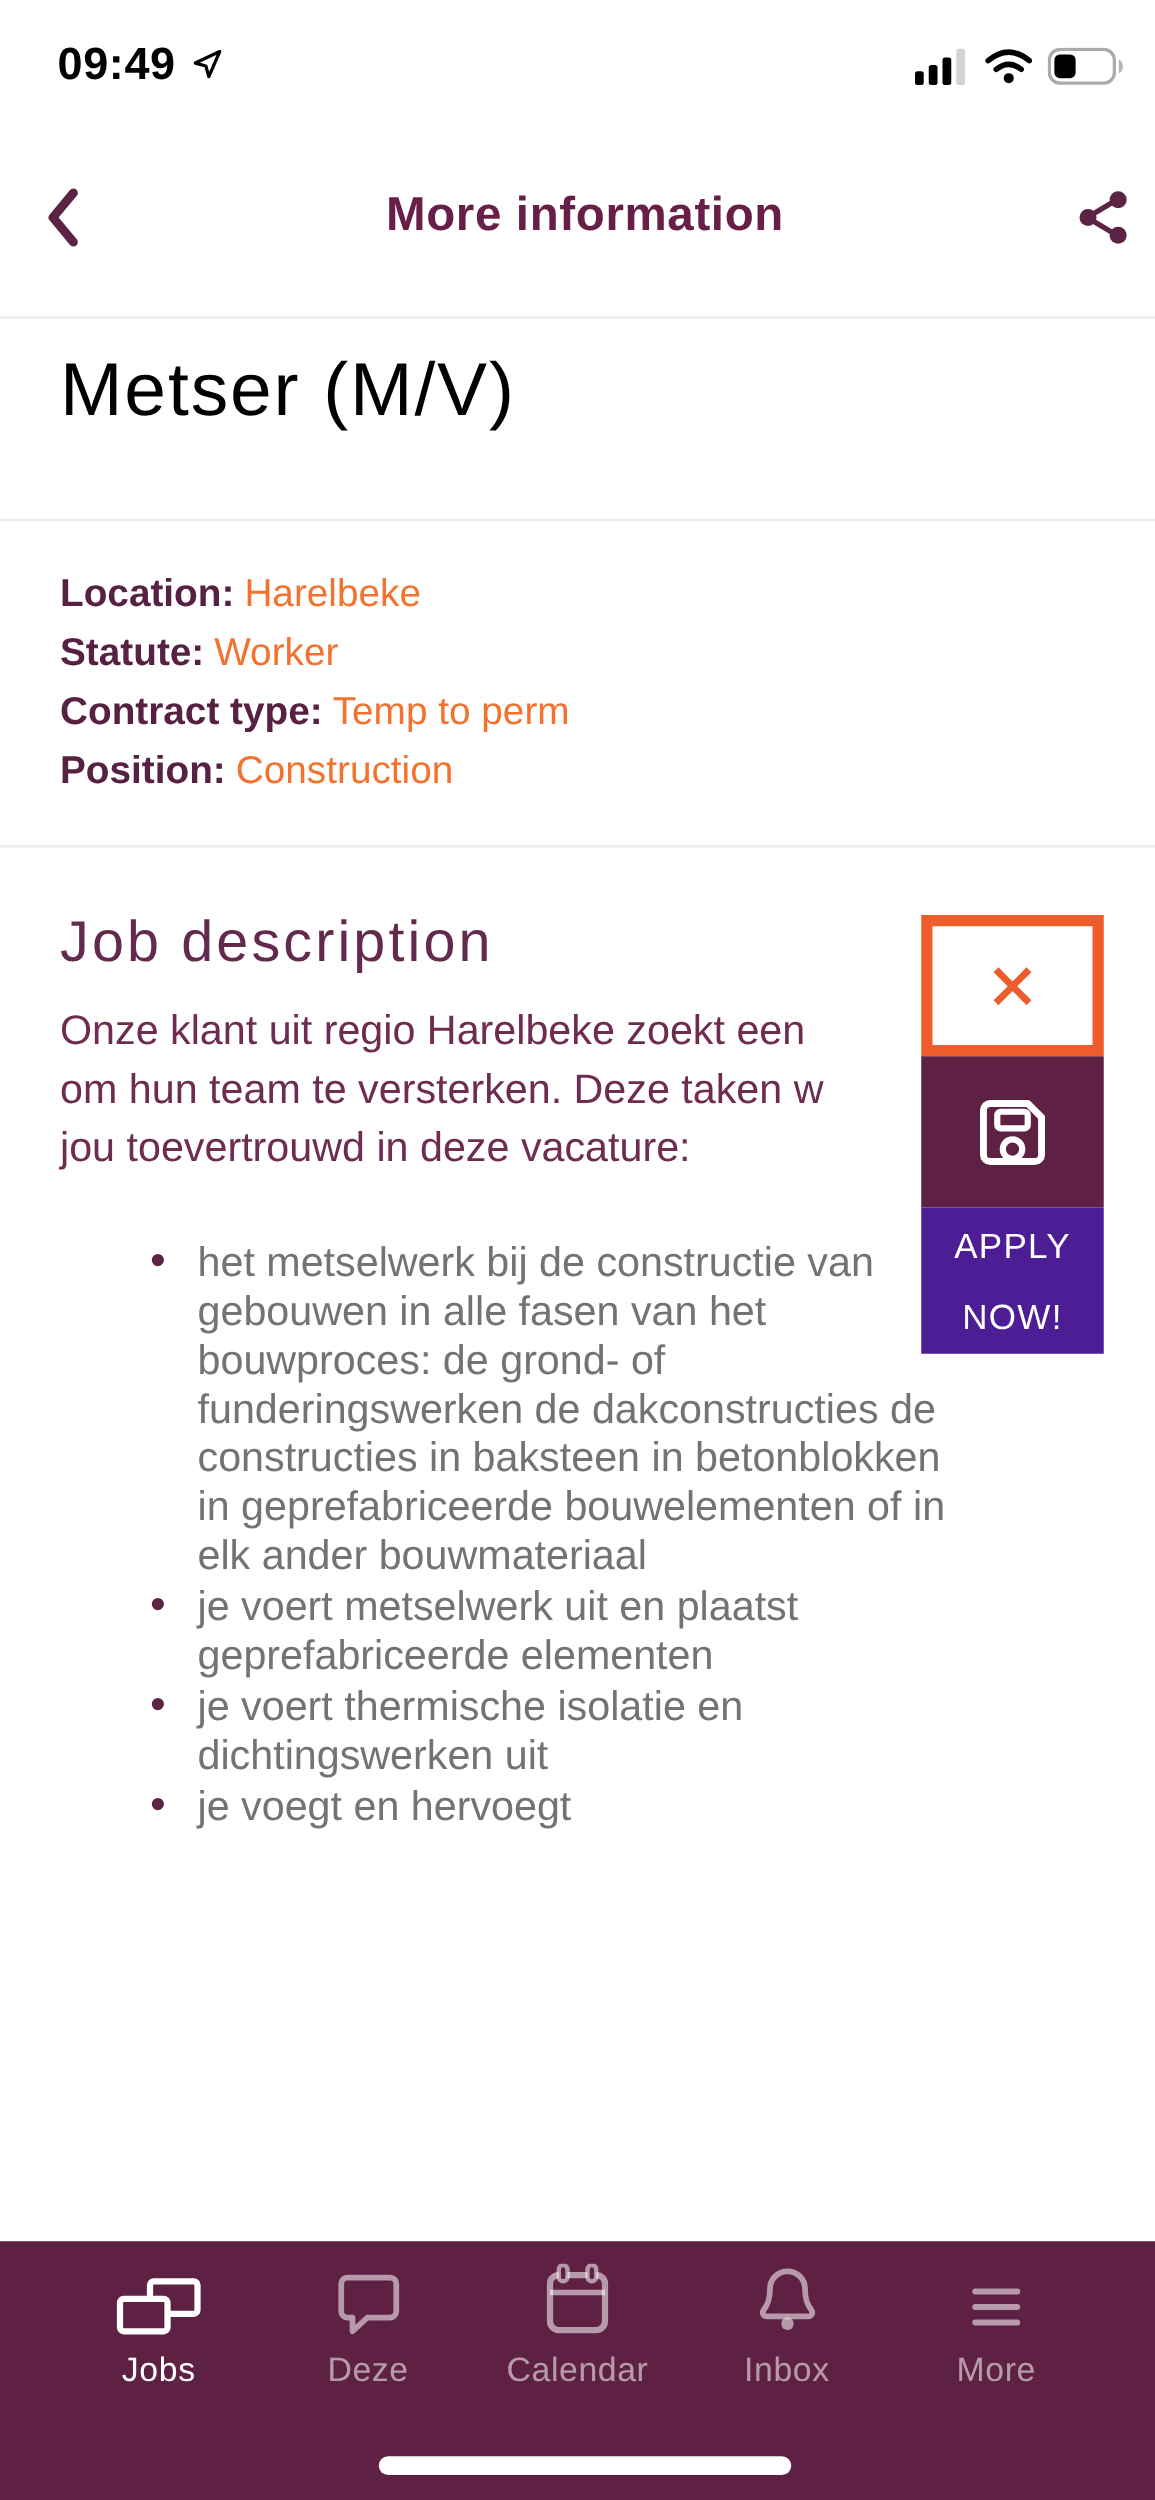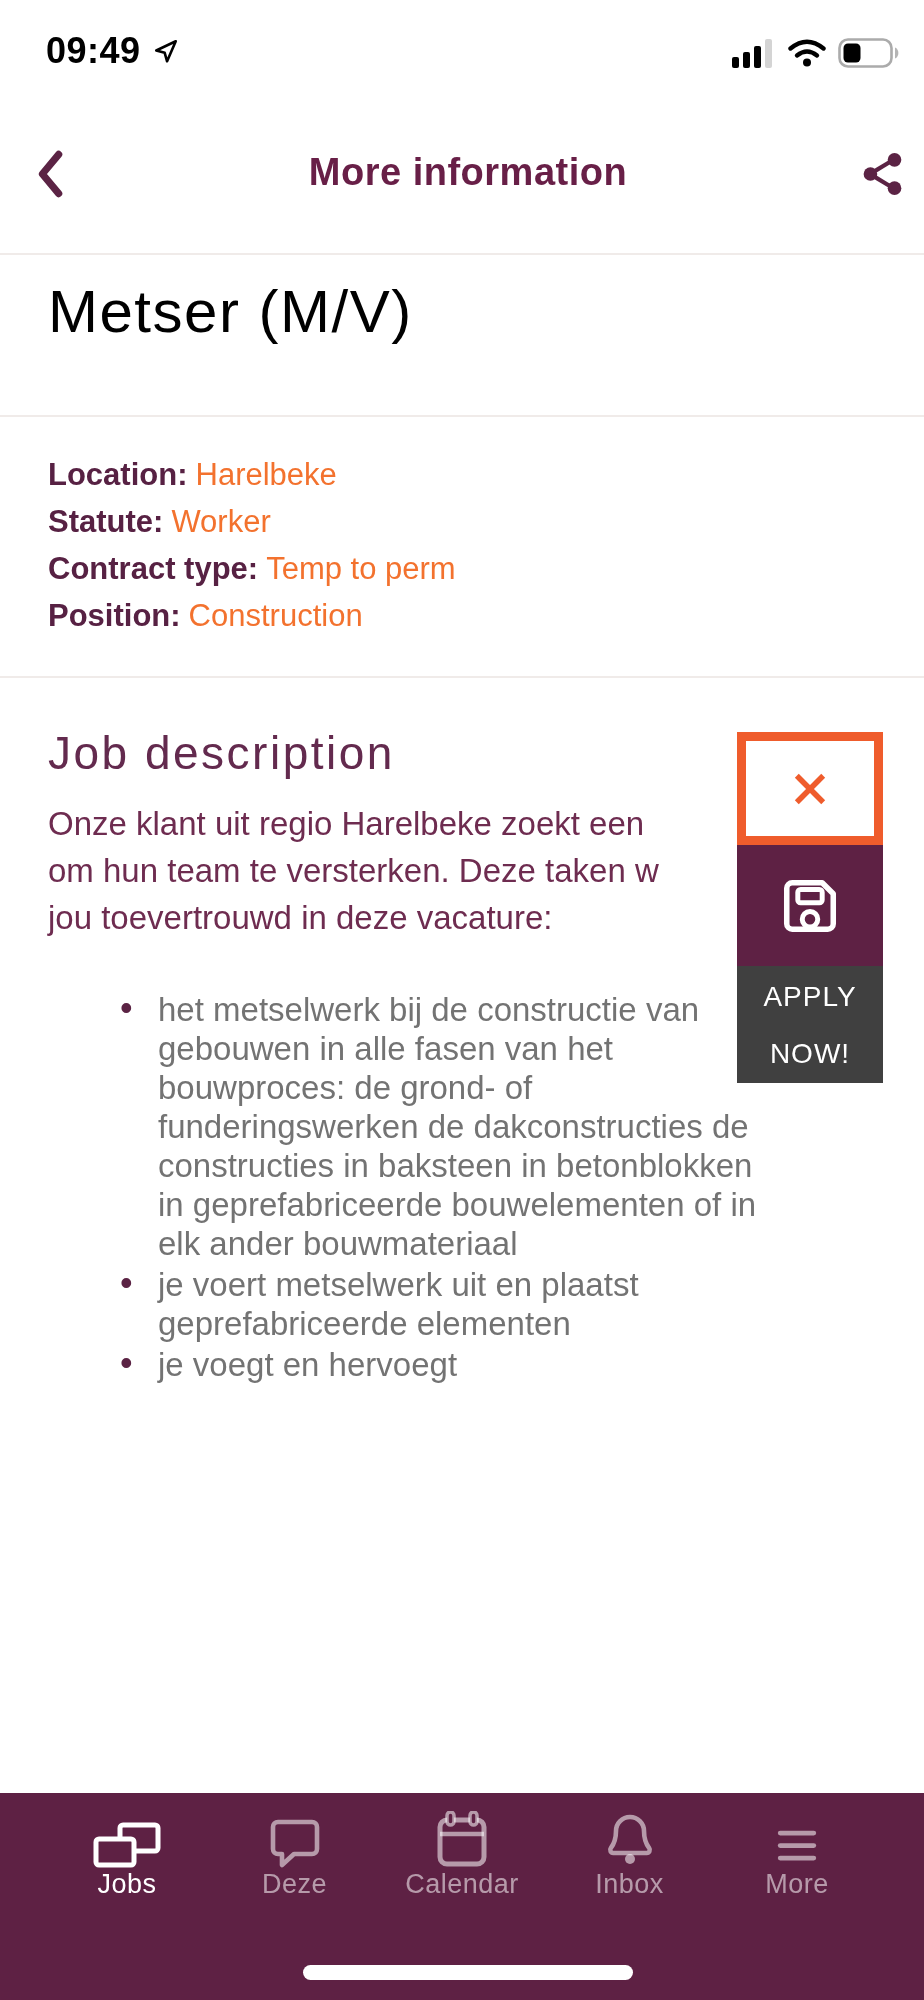--- a/index.html
+++ b/index.html
@@ -42,30 +42,30 @@
     font-size:33px;line-height:39px;color:#737373;white-space:pre-line;}
   .bullets li::before{content:"\2022";position:absolute;left:20px;top:-2px;
     color:#5b2344;font-size:36px;}
   
   .action-panel{position:absolute;left:737px;top:732px;width:146px;z-index:6;
     display:flex;flex-direction:column;}
   .action-panel button{display:flex;align-items:center;justify-content:center;
     border:none;margin:0;padding:0;cursor:pointer;width:100%;}
   .close-btn{height:113px;background:#ffffff;border:9px solid #ef5c2c !important;box-sizing:border-box;}
   .save-btn{height:121px;background:#5e2144;}
-  .apply-btn{height:117px;background:#404040;color:#fff;font-family:inherit;
+  .apply-btn{height:117px;background:#4c1d95;color:#fff;font-family:inherit;
     font-size:28px;line-height:57px;letter-spacing:1px;white-space:pre-line;text-align:center;}
   
   .tabbar{position:absolute;left:0;top:1793px;width:924px;height:207px;background:#5e2144;
     display:flex;justify-content:space-between;padding:0 52px;box-sizing:border-box;z-index:8;}
   .tab-item{display:flex;flex-direction:column;align-items:center;width:150px;
     padding-top:20px;background:none;border:none;cursor:pointer;
     color:rgba(255,255,255,.55);}
   .tab-item .ticon{height:56px;display:flex;align-items:flex-end;justify-content:center;}
-  .tab-label{font-size:27px;letter-spacing:.5px;color:inherit;}
+  .tab-label{margin-top:12px;font-size:27px;letter-spacing:.5px;color:inherit;}
   .tab-item.active{color:#ffffff;}
   .home-indicator{position:absolute;left:50%;transform:translateX(-50%);bottom:20px;
     width:330px;height:15px;border-radius:8px;background:#ffffff;z-index:9;}
   svg{display:block;}
 </style>
 </head>
 <body>
 
 <div class="screen">
 
@@ -154,20 +154,22 @@
   <ul class="bullets">
     <li>het metselwerk bij de constructie van
 gebouwen in alle fasen van het
 bouwproces: de grond- of
 funderingswerken de dakconstructies de
 constructies in baksteen in betonblokken
 in geprefabriceerde bouwelementen of in
 elk ander bouwmateriaal</li>
     <li>je voert metselwerk uit en plaatst
 geprefabriceerde elementen</li>
+    <li>je voert thermische isolatie en
+dichtingswerken uit</li>
     <li>je voegt en hervoegt</li>
   </ul>
 
   <div class="action-panel">
     <button class="close-btn">
       <span>
         <svg width="44" height="44" viewBox="0 0 40 40">
           <line x1="8" y1="8" x2="32" y2="32" stroke="#ef5c2c" stroke-width="5"></line>
           <line x1="32" y1="8" x2="8" y2="32" stroke="#ef5c2c" stroke-width="5"></line>
         </svg>

